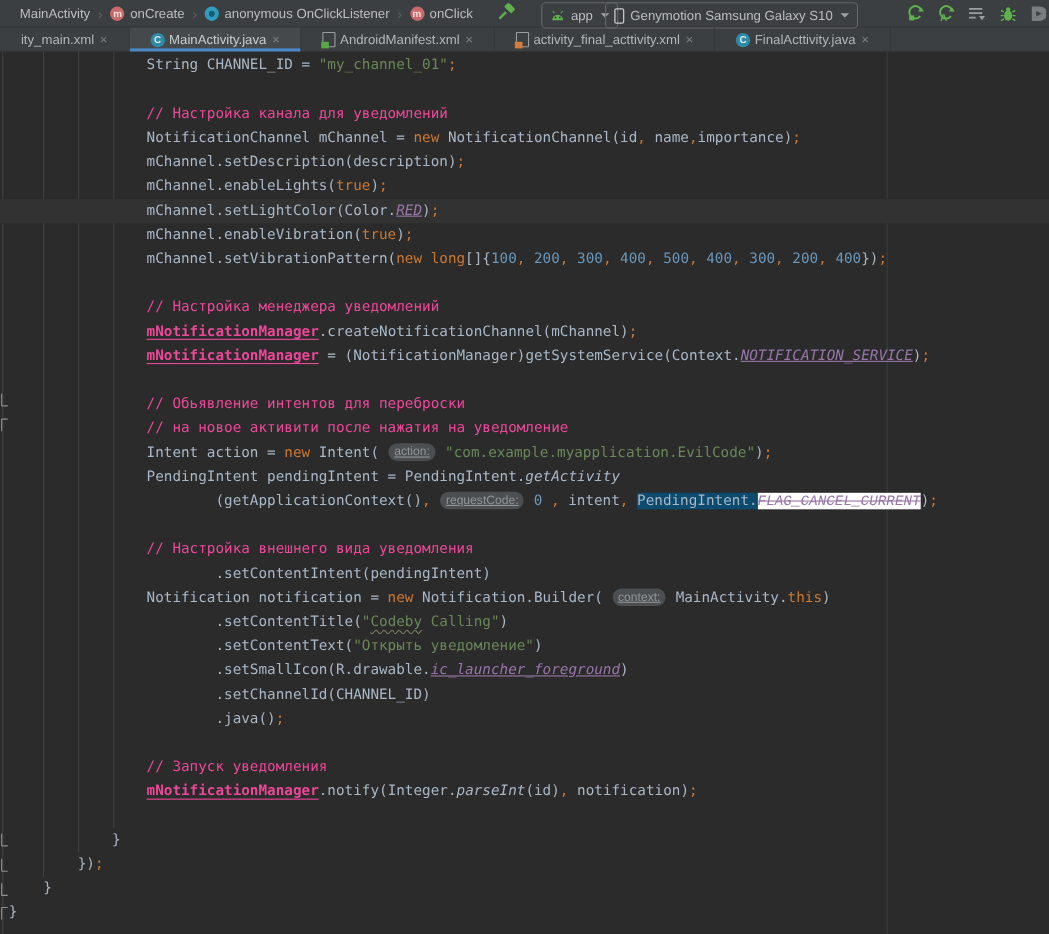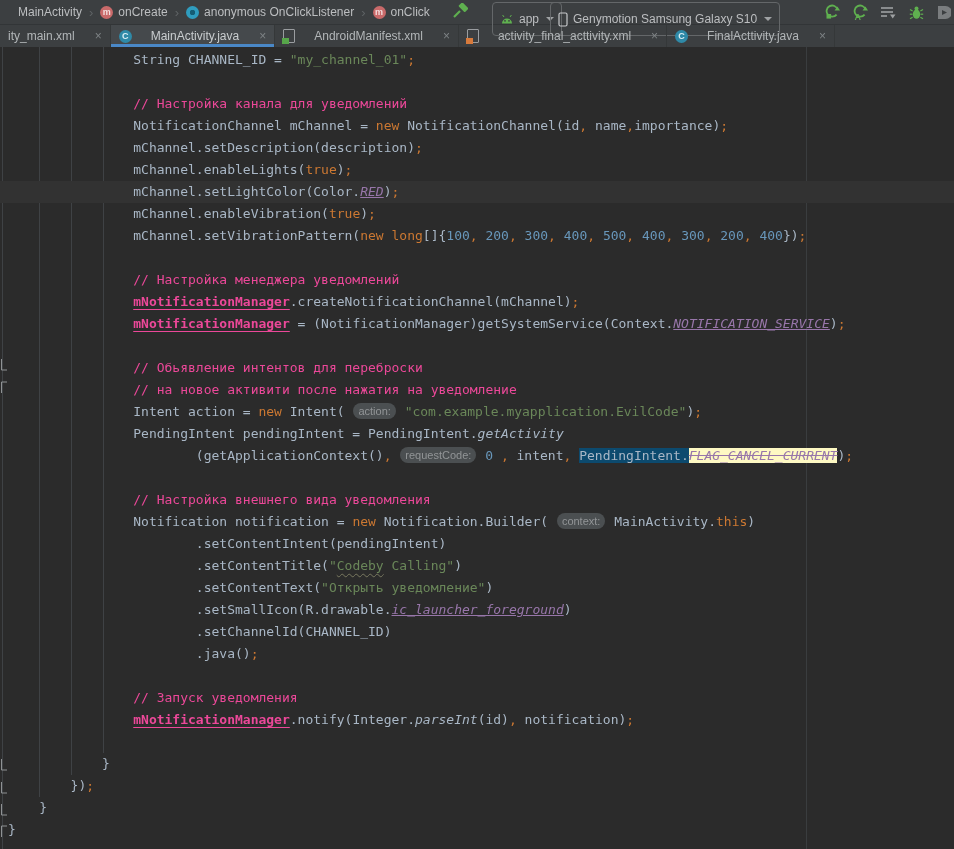--- a/index.html
+++ b/index.html
@@ -7,30 +7,30 @@
 
   
   .topbar{height:25px;background:#3c3f41;position:relative;display:flex;align-items:center;border-bottom:1px solid #323537;box-sizing:border-box;}
   .breadcrumbs{display:flex;align-items:center;gap:6px;padding-left:18px;font-size:12px;color:#bcbec0;white-space:nowrap;}
   .crumb{display:flex;align-items:center;gap:5px;cursor:default;}
   .crumb-sep{color:#5f6365;font-size:13px;margin:0 1px;}
   .ci{width:13px;height:13px;border-radius:50%;font-size:9px;font-weight:bold;display:flex;align-items:center;justify-content:center;color:#f4dede;flex:0 0 auto;}
   .ci-m{background:#c96a6a;}
   .ci-anon{background:radial-gradient(circle at 50% 50%,#155d74 0 2.5px,#2f9cbe 3px);color:transparent;}
   .hammer{position:absolute;left:450px;top:3px;}
-  .tbox{position:absolute;top:2px;height:34px;border:1px solid #646769;border-radius:4px;display:flex;align-items:center;gap:5px;padding:0 7px;font-size:12px;color:#bcbec0;box-sizing:border-box;}
+  .tbox{position:absolute;top:2px;height:24px;border:1px solid #646769;border-radius:4px;display:flex;align-items:center;gap:5px;padding:0 7px;font-size:12px;color:#bcbec0;box-sizing:border-box;}
   .tbox-app{left:492px;}
   .tbox-device{left:550px;}
   .caret-down{width:0;height:0;border-left:4px solid transparent;border-right:4px solid transparent;border-top:4px solid #9fa2a4;margin-left:2px;}
   .action-icons{position:absolute;left:824px;top:4px;display:flex;gap:12px;align-items:center;}
   .aicon{width:16px;height:16px;display:flex;align-items:center;justify-content:center;}
 
   
   .tabbar{height:22px;background:#3c3f41;display:flex;align-items:stretch;}
-  .tab{display:flex;align-items:center;gap:19px;padding:0 8px;font-size:12px;color:#b2b6b8;border-right:1px solid #353839;position:relative;white-space:nowrap;cursor:default;}
+  .tab{display:flex;align-items:center;gap:4px;padding:0 19px;font-size:12px;color:#b2b6b8;border-right:1px solid #353839;position:relative;white-space:nowrap;cursor:default;}
   .tab.selected{background:#45494c;color:#c9cdcf;}
   .tab.selected::after{content:'';position:absolute;left:0;right:0;bottom:0;height:3px;background:#4A88C7;}
   .tab-close{color:#7e8385;font-size:12px;margin-left:1px;}
   .ic-class{width:13px;height:13px;border-radius:50%;background:#2f8aa8;color:#d9eef4;font-size:9px;font-weight:bold;display:flex;align-items:center;justify-content:center;flex:0 0 auto;}
   .ic-page{width:10px;height:12px;border:1px solid #9a9da0;border-radius:1px;position:relative;flex:0 0 auto;}
   .ic-page.manifest::after{content:'';position:absolute;left:-2px;bottom:-2px;width:7px;height:6px;background:#57A64A;}
   .ic-page.layout::after{content:'';position:absolute;left:-2px;bottom:-2px;width:7px;height:6px;background:#D77A3C;}
 
   
   .editor{position:relative;height:802px;background:#2b2b2b;overflow:hidden;}
@@ -40,22 +40,22 @@
   .t-d{color:#a9b7c6;}
   .t-k{color:#cc7832;}
   .t-s{color:#6a8759;}
   .t-n{color:#6897bb;}
   .t-c{color:#ec4899;}
   .t-f{color:#ec4899;text-decoration:underline;text-underline-offset:3px;font-weight:bold;}
   .t-sc{color:#9876aa;font-style:italic;text-decoration:underline;}
   .t-si{color:#a9b7c6;font-style:italic;}
   .t-sw{color:#6a8759;text-decoration:underline wavy #78785f;text-decoration-thickness:1px;text-underline-offset:3px;}
   .t-hl{color:#a9b7c6;background:#0c4a6e;}
-  .t-schl{color:#9876aa;font-style:italic;background:#fef9c3;text-decoration:line-through;}
-  .t-hint{display:inline-block;background:#4b4f51;color:#929597;border-radius:8px;font-family:"Liberation Sans",sans-serif;font-size:11px;line-height:14px;padding:1px 5px;margin:0 1px;vertical-align:1px;}
+  .t-schl{color:#9876aa;font-style:italic;background:#ffffff;text-decoration:line-through;font-family:Liberation Mono, monospace;}
+  .t-hint{display:inline-block;background:#4b4f51;color:#929597;border-radius:8px;font-family:"Liberation Sans",sans-serif;font-size:11px;line-height:14px;padding:1px 5px;margin:0 1px;vertical-align:1px;text-decoration:underline;}
   .guide{position:absolute;width:1px;background:#3f4245;z-index:0;}
   .rmargin{position:absolute;left:806px;top:0;bottom:0;width:1px;background:#3a3d3f;z-index:0;}
   .fold{position:absolute;left:0;z-index:3;}
 </style>
 </head>
 <body>
 
 <div class="topbar">
   <div class="breadcrumbs">
     <span class="crumb">
@@ -227,22 +227,22 @@
       <div class="code-line"><span class="t-d">                </span><span class="t-f">mNotificationManager</span><span class="t-d">.createNotificationChannel(mChannel)</span><span class="t-k">;</span></div>
       <div class="code-line"><span class="t-d">                </span><span class="t-f">mNotificationManager</span><span class="t-d"> = (NotificationManager)getSystemService(Context.</span><span class="t-sc">NOTIFICATION_SERVICE</span><span class="t-d">)</span><span class="t-k">;</span></div>
       <div class="code-line"></div>
       <div class="code-line"><span class="t-c">                // Обьявление интентов для переброски</span></div>
       <div class="code-line"><span class="t-c">                // на новое активити после нажатия на уведомление</span></div>
       <div class="code-line"><span class="t-d">                Intent action = </span><span class="t-k">new</span><span class="t-d"> Intent( </span><span class="t-hint">action:</span><span class="t-d"> </span><span class="t-s">"com.example.myapplication.EvilCode"</span><span class="t-d">)</span><span class="t-k">;</span></div>
       <div class="code-line"><span class="t-d">                PendingIntent pendingIntent = PendingIntent.</span><span class="t-si">getActivity</span></div>
       <div class="code-line"><span class="t-d">                        (getApplicationContext()</span><span class="t-k">,</span><span class="t-d"> </span><span class="t-hint">requestCode:</span><span class="t-d"> </span><span class="t-n">0</span><span class="t-d"> </span><span class="t-k">,</span><span class="t-d"> intent</span><span class="t-k">,</span><span class="t-d"> </span><span class="t-hl">PendingIntent.</span><span class="t-schl">FLAG_CANCEL_CURRENT</span><span class="t-d">)</span><span class="t-k">;</span></div>
       <div class="code-line"></div>
       <div class="code-line"><span class="t-c">                // Настройка внешнего вида уведомления</span></div>
+      <div class="code-line"><span class="t-d">                        .setContentIntent(pendingIntent)</span></div>
       <div class="code-line"><span class="t-d">                Notification notification = </span><span class="t-k">new</span><span class="t-d"> Notification.Builder( </span><span class="t-hint">context:</span><span class="t-d"> MainActivity.</span><span class="t-k">this</span><span class="t-d">)</span></div>
-      <div class="code-line"><span class="t-d">                        .setContentIntent(pendingIntent)</span></div>
       <div class="code-line"><span class="t-d">                        .setContentTitle(</span><span class="t-s">"</span><span class="t-sw">Codeby</span><span class="t-s"> Calling"</span><span class="t-d">)</span></div>
       <div class="code-line"><span class="t-d">                        .setContentText(</span><span class="t-s">"Открыть уведомление"</span><span class="t-d">)</span></div>
       <div class="code-line"><span class="t-d">                        .setSmallIcon(R.drawable.</span><span class="t-sc">ic_launcher_foreground</span><span class="t-d">)</span></div>
       <div class="code-line"><span class="t-d">                        .setChannelId(CHANNEL_ID)</span></div>
       <div class="code-line"><span class="t-d">                        .java()</span><span class="t-k">;</span></div>
       <div class="code-line"></div>
       <div class="code-line"><span class="t-c">                // Запуск уведомления</span></div>
       <div class="code-line"><span class="t-d">                </span><span class="t-f">mNotificationManager</span><span class="t-d">.notify(Integer.</span><span class="t-si">parseInt</span><span class="t-d">(id)</span><span class="t-k">,</span><span class="t-d"> notification)</span><span class="t-k">;</span></div>
       <div class="code-line"></div>
       <div class="code-line"><span class="t-d">            }</span></div>

